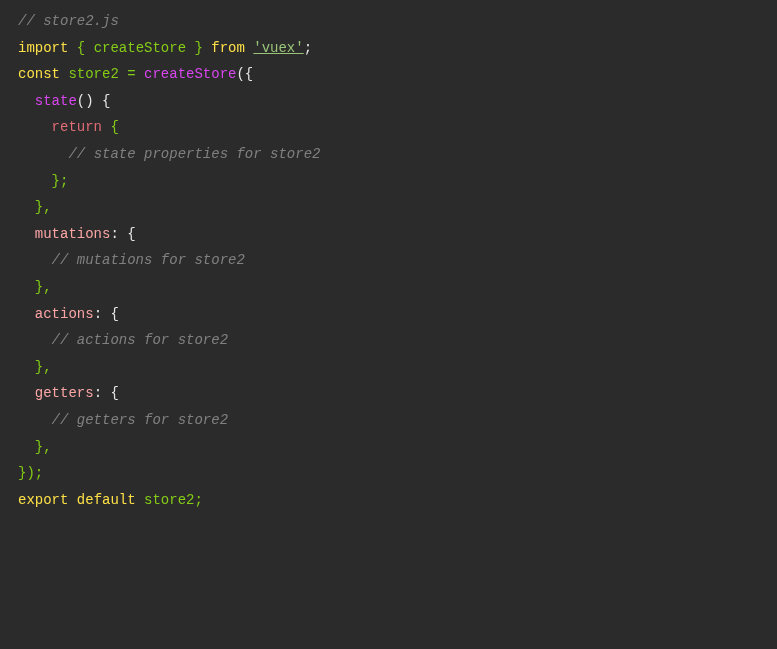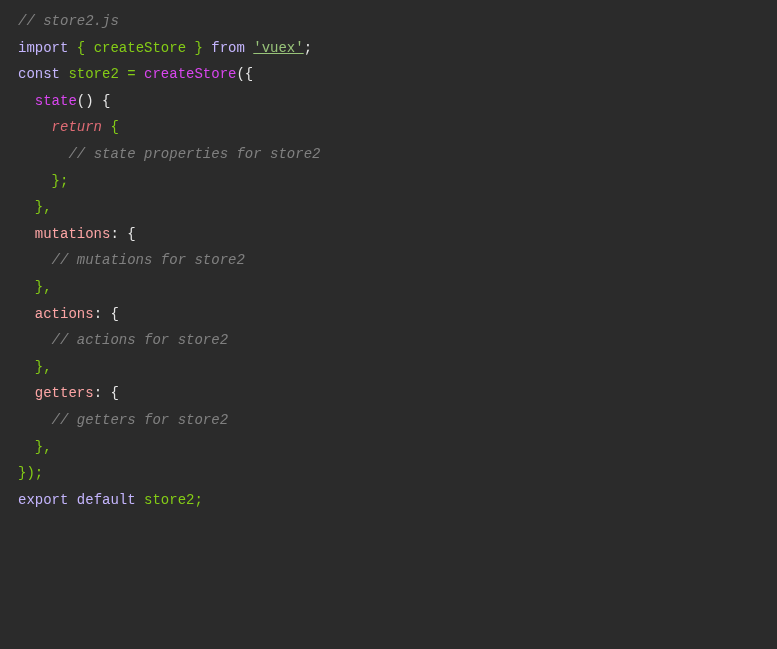--- a/index.html
+++ b/index.html
@@ -9,22 +9,22 @@
     font-size: 14px;
     line-height: 1.9;
     padding: 8px 18px 18px 18px;
     color: #e6e6e6;
     width: 777px;
     height: 649px;
     overflow: hidden;
   }
   .line { white-space: pre; }
   .tok-comment { color: #808080; font-style: italic; }
-  .tok-keyword { color: #c4b5fd; }
-  .tok-return  { color: #e06c75; font-style: italic; }
+  .tok-keyword { color: #fde047; }
+  .tok-return  { color: #e06c75; }
   .tok-builtin { color: #d946ef; }
   .tok-default { color: #84cc16; }
   .tok-punct   { color: #e6e6e6; }
   .tok-string  { color: #98c379; text-decoration: underline; }
   .tok-prop    { color: #fca5a5; }
   pre { font-family: inherit; }
 </style>
 </head>
 <body>
 

